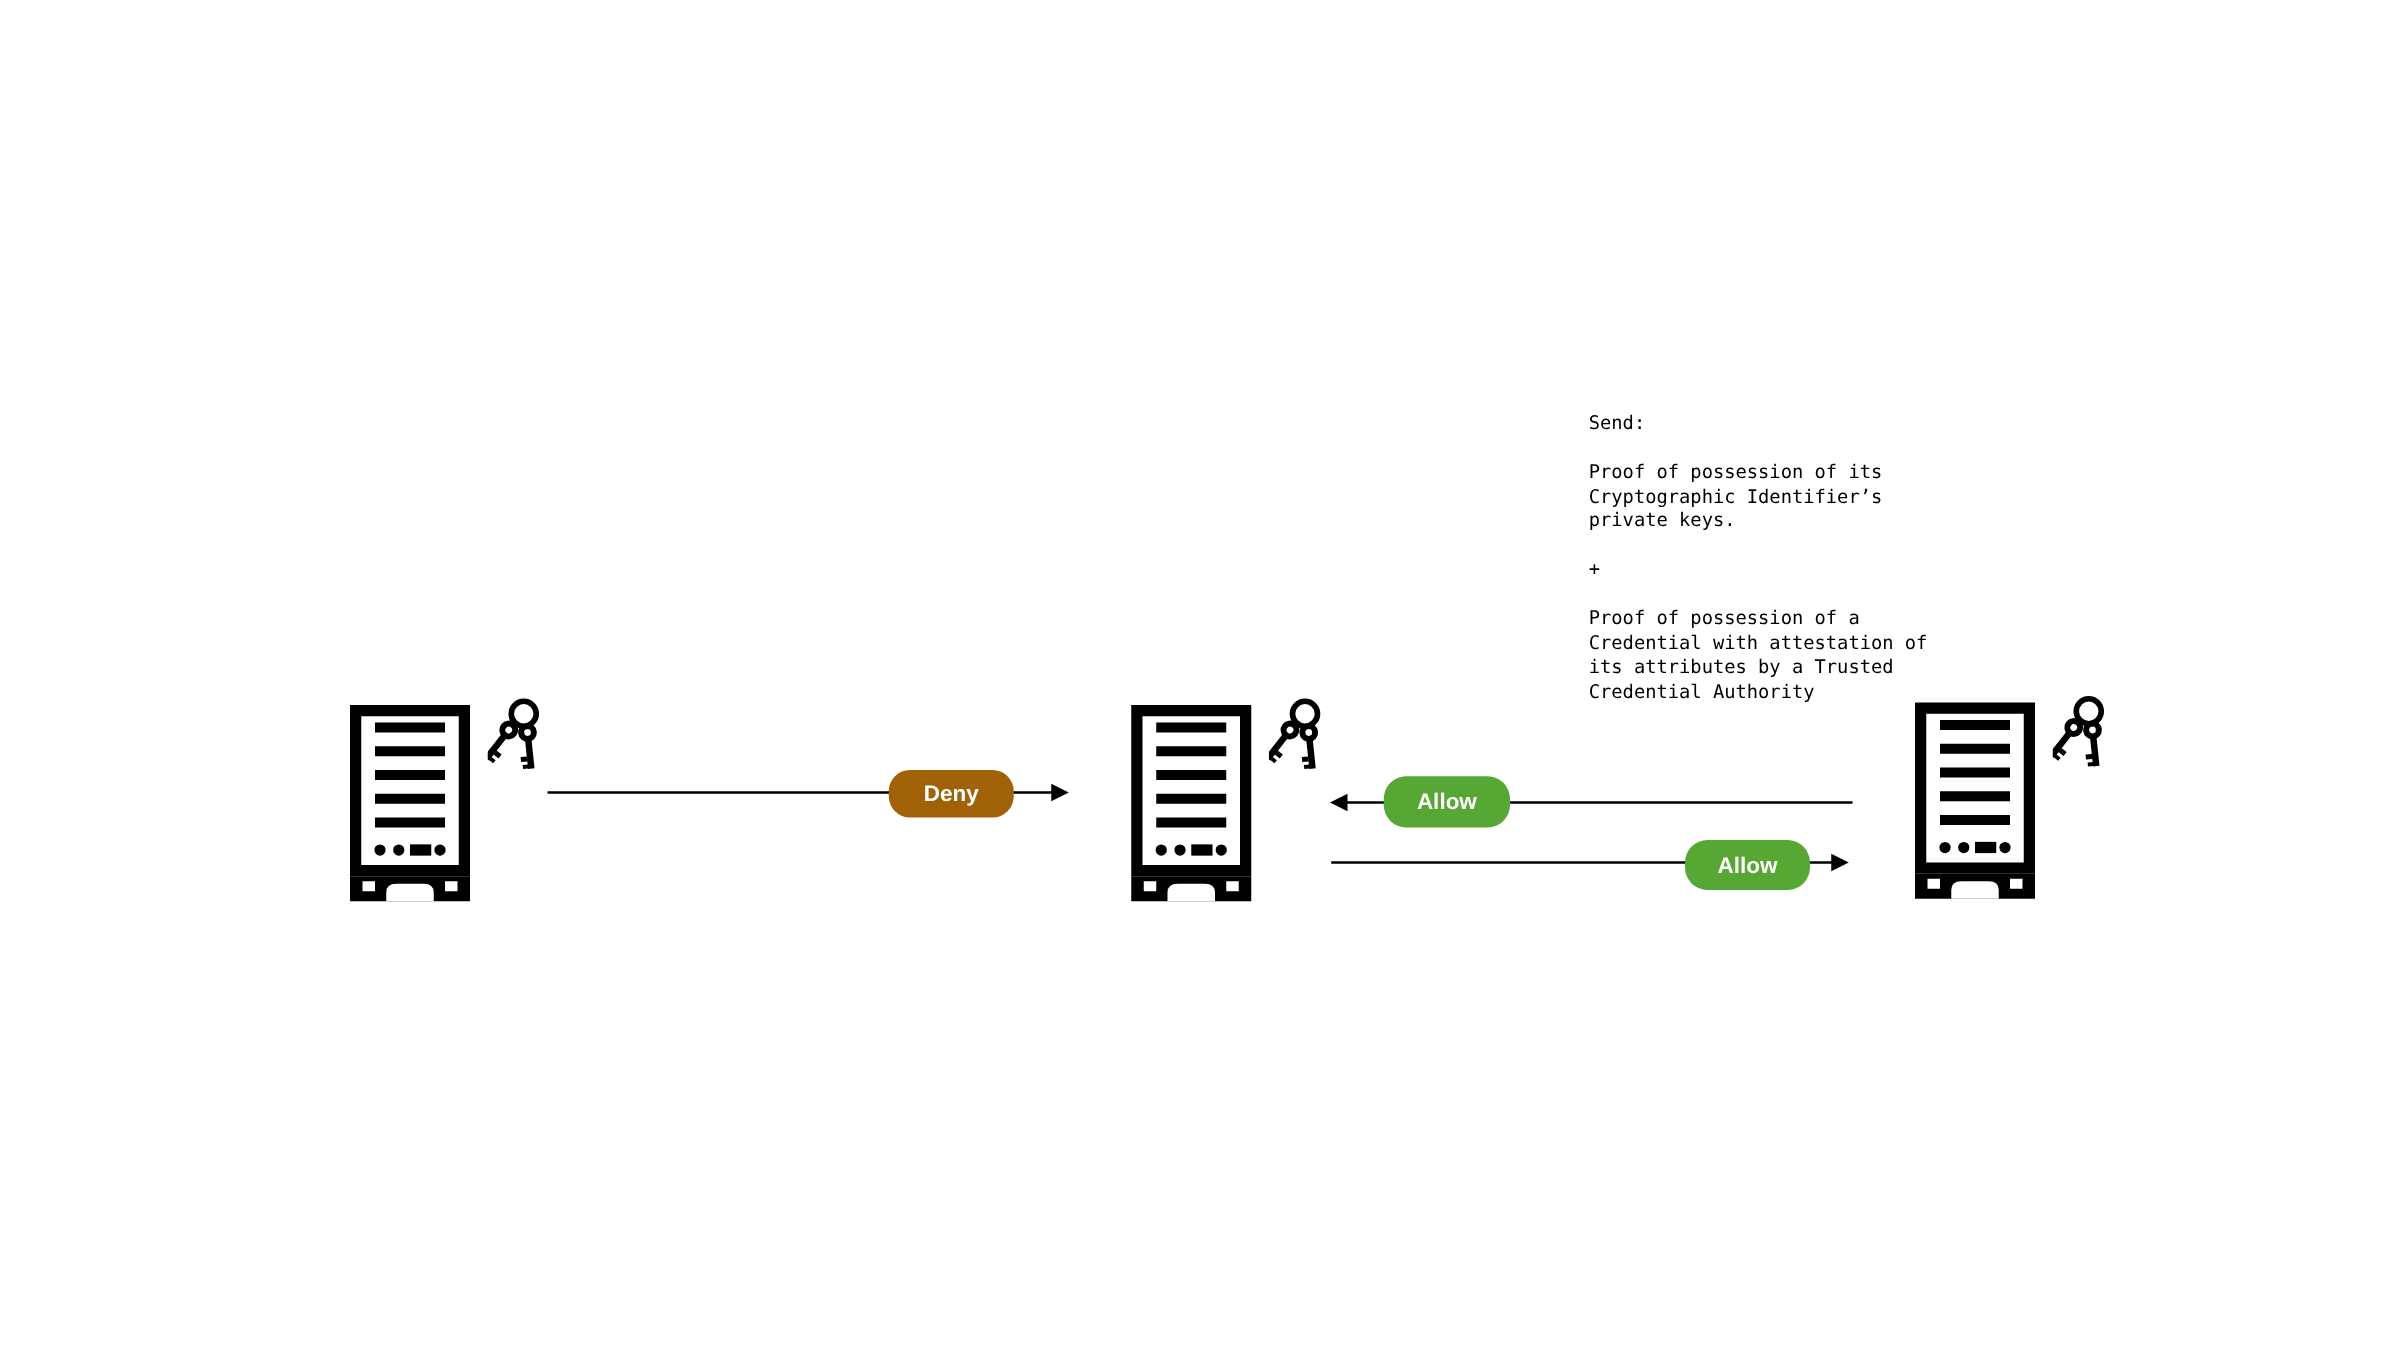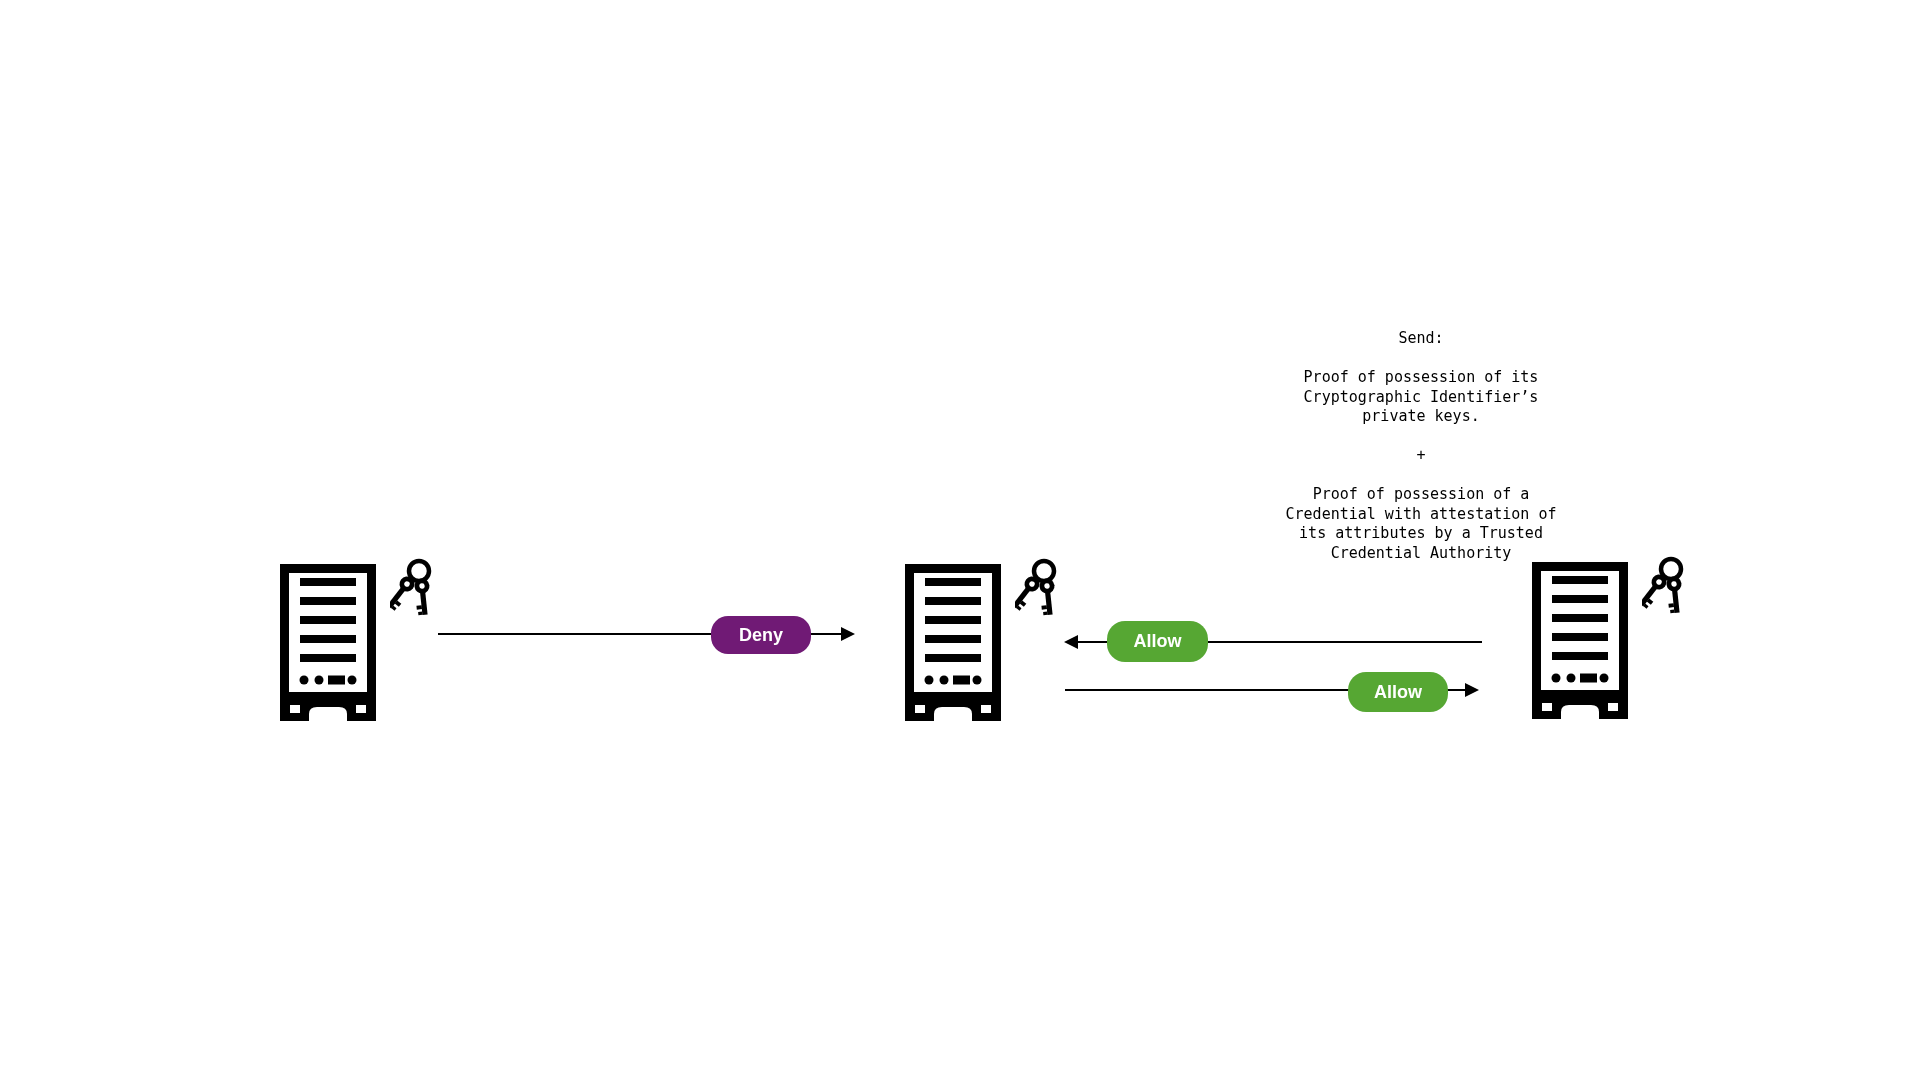--- a/index.html
+++ b/index.html
@@ -11,21 +11,21 @@
     overflow:hidden;
     font-family:"DejaVu Sans Mono",monospace;
   }
   .annotation{
     position:absolute;
     color:#000;
     font-size:15px;
     white-space:pre-line;
   }
   #policy-note{left:767px;top:405px;width:410px;line-height:19px;}
-  #send-note{left:1271px;top:329px;width:300px;line-height:19.5px;text-align:center;}
+  #send-note{left:1271px;top:329px;width:300px;line-height:19.5px;}
 
   .node{position:absolute;}
   .node .server{position:absolute;left:0;top:2px;width:100px;height:160px;}
   .node .keys{position:absolute;left:112px;top:-2px;width:47px;height:62px;}
   #node-left{left:278px;top:560px;width:160px;height:165px;}
   #node-middle{left:903px;top:560px;width:160px;height:165px;}
   #node-right{left:1530px;top:558px;width:160px;height:165px;}
 
   .arrow{position:absolute;height:2px;background:#000;}
   .arrow::after{content:"";position:absolute;top:-6px;width:0;height:0;border-style:solid;}
@@ -136,19 +136,19 @@
       </svg>
     <svg class="keys">
         <use href="#sym-keys"></use>
       </svg>
   </div>
 
   <div class="arrow dir-right" id="arrow-deny"></div>
   <div class="arrow dir-left" id="arrow-allow-return"></div>
   <div class="arrow dir-right" id="arrow-allow-forward"></div>
 
-  <div class="pill" id="pill-deny" style="background: #701a75;">Deny</div>
+  <div class="pill" id="pill-deny" style="background: #a16207;">Deny</div>
 
   <div class="pill" id="pill-allow-return" style="background: rgb(86, 167, 51);">Allow</div>
 
   <div class="pill" id="pill-allow-forward" style="background: rgb(86, 167, 51);">Allow</div>
 
 </div>
 
 </body></html>

